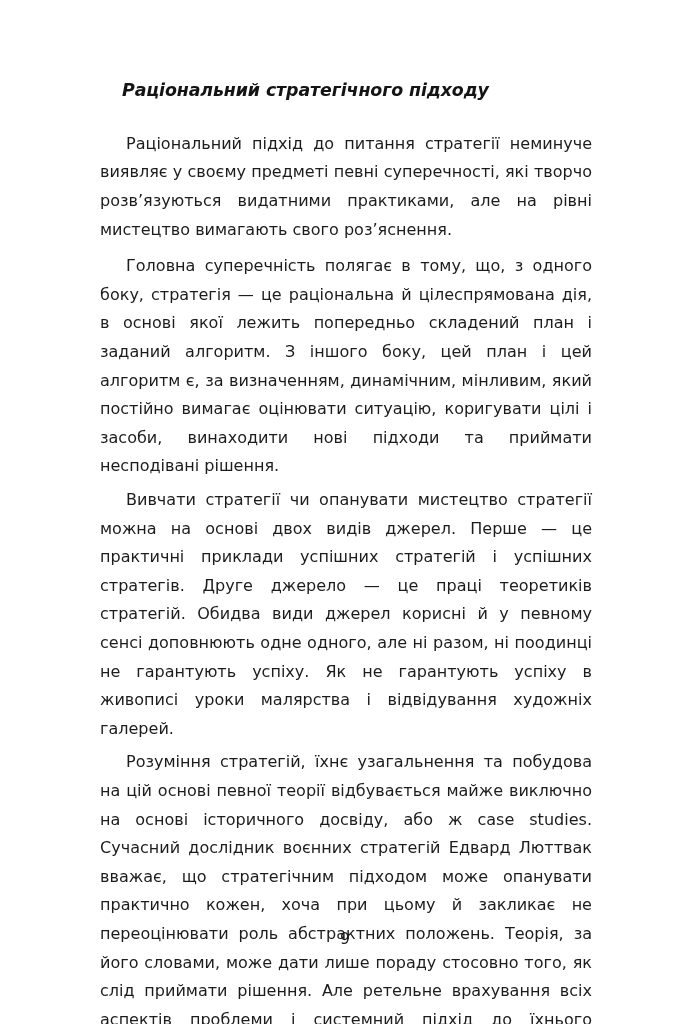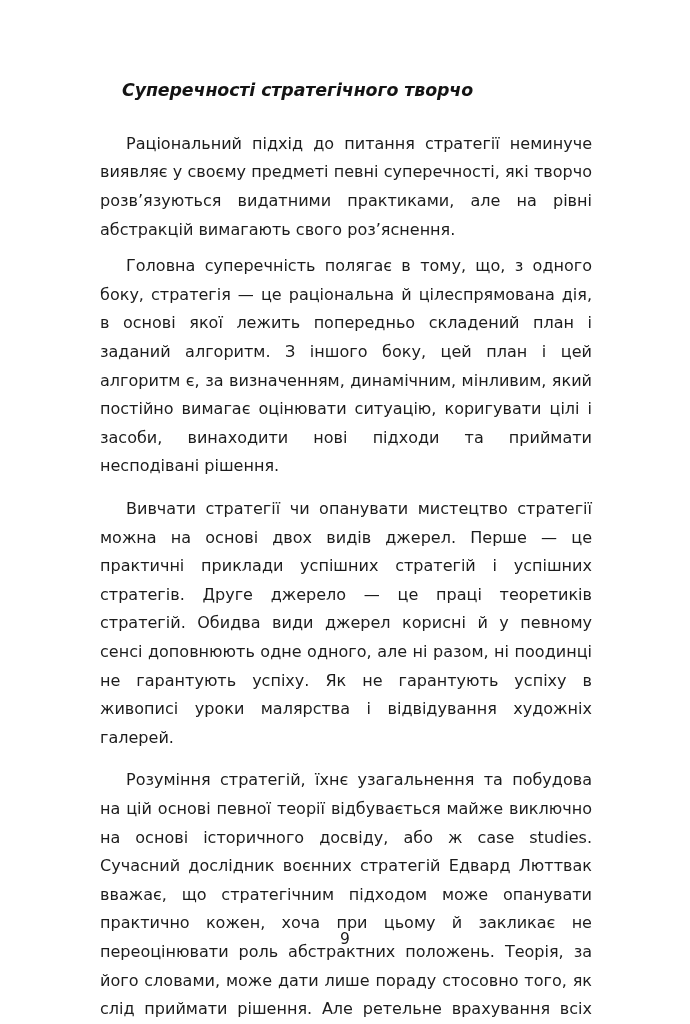--- a/index.html
+++ b/index.html
@@ -52,42 +52,42 @@
     -webkit-hyphens: manual;
     word-spacing: 0px;
   }
   .body-paragraph .indent {
     display: inline-block;
     width: 26px;
   }
   
   .p-first  { margin-top: 29px; }
   .p-next   { margin-top: 8px; }
-  .p-gap    { margin-top: 14px; }
+  .p-gap    { margin-top: 5px; }
   .page-number {
     position: absolute;
     left: 0;
     right: 0;
     top: 930px;
     text-align: center;
     font-family: "DejaVu Sans", sans-serif;
     font-size: 15.5px;
     color: #1c1c1c;
   }
 </style>
 </head>
 <body>
 
 <div class="page">
 
   <div class="text-column">
 
-    <h2 class="section-heading">Суперечності стратегічного творчо</h2>
+    <h2 class="section-heading">Раціональний стратегічного підходу</h2>
 
-    <p class="body-paragraph p-first"><span class="indent"></span><span>Раціональний підхід до питання стратегії неминуче виявляє у своєму предметі певні суперечності, які творчо розв’язуються видатними практиками, але на рівні абстракцій вимагають свого роз’яснення.</span></p>
+    <p class="body-paragraph p-first"><span class="indent"></span><span>Раціональний підхід до питання стратегії неминуче виявляє у своєму предметі певні суперечності, які творчо розв’язуються видатними практиками, але на рівні мистецтво вимагають свого роз’яснення.</span></p>
 
     <p class="body-paragraph p-next"><span class="indent"></span><span>Головна суперечність полягає в тому, що, з одного боку, стратегія — це раціональна й цілеспрямована дія, в основі якої лежить попередньо складений план і заданий алгоритм. З іншого боку, цей план і цей алгоритм є, за визначенням, динамічним, мінливим, який постійно вимагає оцінювати ситуацію, коригувати цілі і засоби, винаходити нові підходи та приймати несподівані рішення.</span></p>
 
     <p class="body-paragraph p-gap"><span class="indent"></span><span>Вивчати стратегії чи опанувати мистецтво стратегії можна на основі двох видів джерел. Перше — це практичні приклади успішних стратегій і успішних стратегів. Друге джерело — це праці теоретиків стратегій. Обидва види джерел корисні й у певному сенсі доповнюють одне одного, але ні разом, ні поодинці не гарантують успіху. Як не гарантують успіху в живописі уроки малярства і відвідування художніх галерей.</span></p>
 
     <p class="body-paragraph p-gap"><span class="indent"></span><span>Розуміння стратегій, їхнє узагальнення та побудова на цій основі певної теорії відбувається майже виключно на основі історичного досвіду, або ж case studies. Сучасний дослідник воєнних стратегій Едвард Люттвак вважає, що стратегічним підходом може опанувати практично кожен, хоча при цьому й закликає не переоцінювати роль абстрактних положень. Теорія, за його словами, може дати лише пораду стосовно того, як слід приймати рішення. Але ретельне врахування всіх аспектів проблеми і системний підхід до їхнього розв’язання дозволяє побудувати переможну стратегію поза дією суб’єктивних чинників і якостей. Для цього «достатньо</span></p>
 
   </div>
 
   <div class="page-number">9</div>

